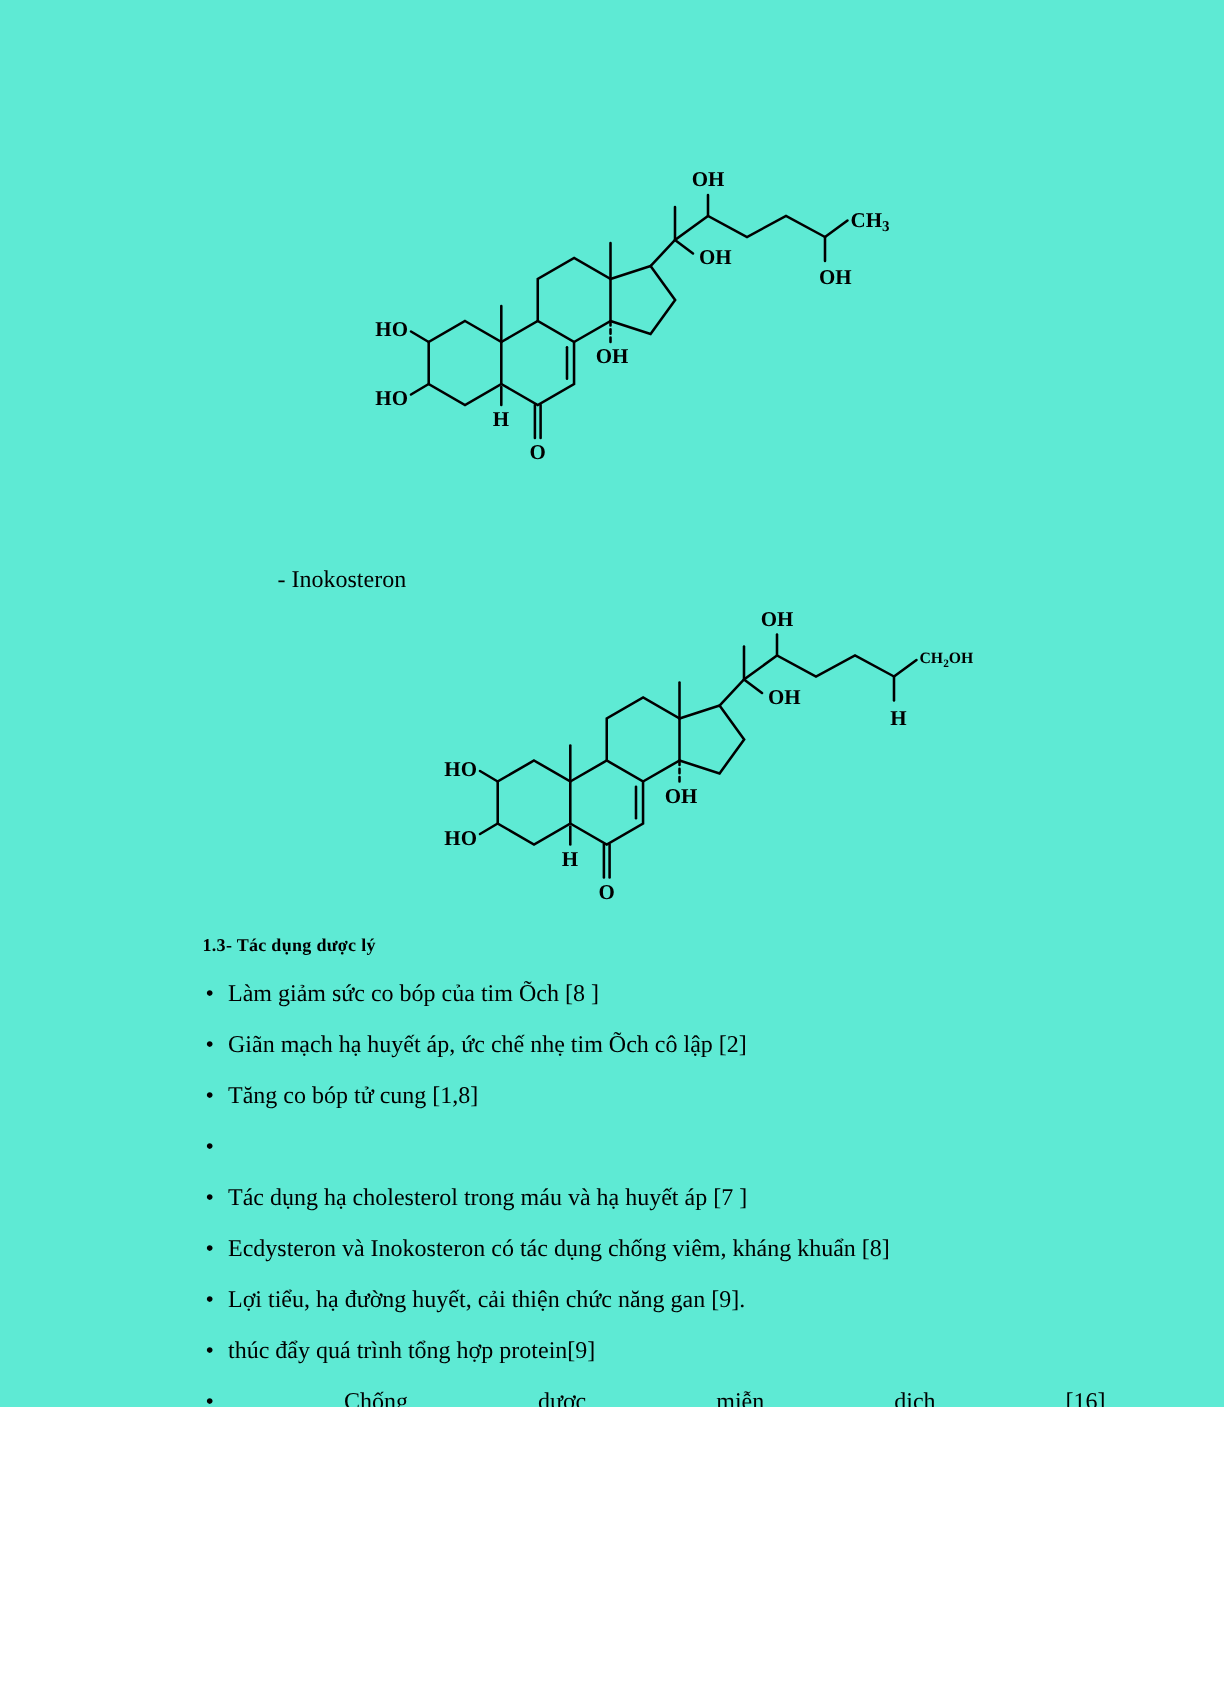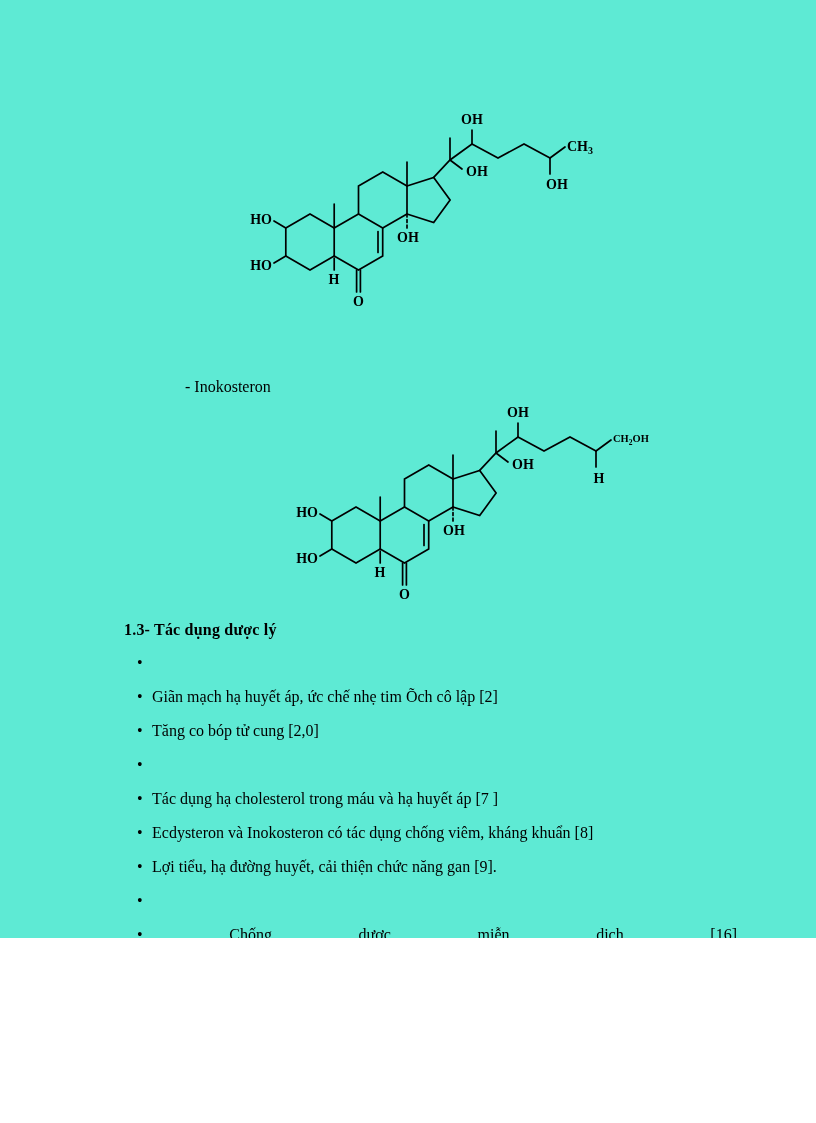--- a/index.html
+++ b/index.html
@@ -16,22 +16,22 @@
   svg text{font-family:"Liberation Serif", serif;}
   .atom{font-size:14px;font-weight:700;fill:#000;}
   .sub{font-size:10px;font-weight:700;}
   .atom-small{font-size:10.5px;font-weight:700;fill:#000;}
   .subsmall{font-size:7.5px;font-weight:700;}
   .caption{
     left:185px;top:376px;
     font-size:16px;line-height:22px;text-align:center;
   }
   .heading{
-    left:124px;top:619px;
-    font-size:16px;font-weight:700;line-height:22px;
+    left:135px;top:619px;
+    font-size:12px;font-weight:700;line-height:22px;
     letter-spacing:0.2px;
   }
   .bullets{
     left:137px;top:646px;width:600px;
   }
   .b-row{
     display:flex;
     line-height:34px;
     font-size:16px;
   }
@@ -126,30 +126,31 @@
     <text class="atom" x="84" y="172" text-anchor="middle">H</text>
     <text class="atom" x="108.5" y="194" text-anchor="middle">O</text>
   </svg>
 
   <div class="abs heading">1.3- Tác dụng dược lý</div>
 
   <div class="abs bullets">
 
     <div class="b-row">
       <span class="b-marker">•</span>
+      <span class="b-text">Làm giảm sức co bóp của tim Õch [8 ]</span>
     </div>
 
     <div class="b-row">
       <span class="b-marker">•</span>
       <span class="b-text">Giãn mạch hạ huyết áp, ức chế nhẹ tim Õch cô lập [2]</span>
     </div>
 
     <div class="b-row">
       <span class="b-marker">•</span>
-      <span class="b-text">Tăng co bóp tử cung [2,0]</span>
+      <span class="b-text">Tăng co bóp tử cung [1,8]</span>
     </div>
 
     <div class="b-row">
       <span class="b-marker">•</span>
     </div>
 
     <div class="b-row">
       <span class="b-marker">•</span>
       <span class="b-text">Tác dụng hạ cholesterol trong máu và hạ huyết áp [7 ]</span>
     </div>
@@ -159,20 +160,21 @@
       <span class="b-text">Ecdysteron và Inokosteron có tác dụng chống viêm, kháng khuẩn [8]</span>
     </div>
 
     <div class="b-row">
       <span class="b-marker">•</span>
       <span class="b-text">Lợi tiểu, hạ đường huyết, cải thiện chức năng gan [9].</span>
     </div>
 
     <div class="b-row">
       <span class="b-marker">•</span>
+      <span class="b-text">thúc đẩy quá trình tổng hợp protein[9]</span>
     </div>
 
     <div class="b-row b-justify">
       <span class="b-marker">•</span>
       <span class="b-word">Chống</span>
       <span class="b-word">dược</span>
       <span class="b-word">miễn</span>
       <span class="b-word">dịch</span>
       <span class="b-word">[16]</span>
     </div>

